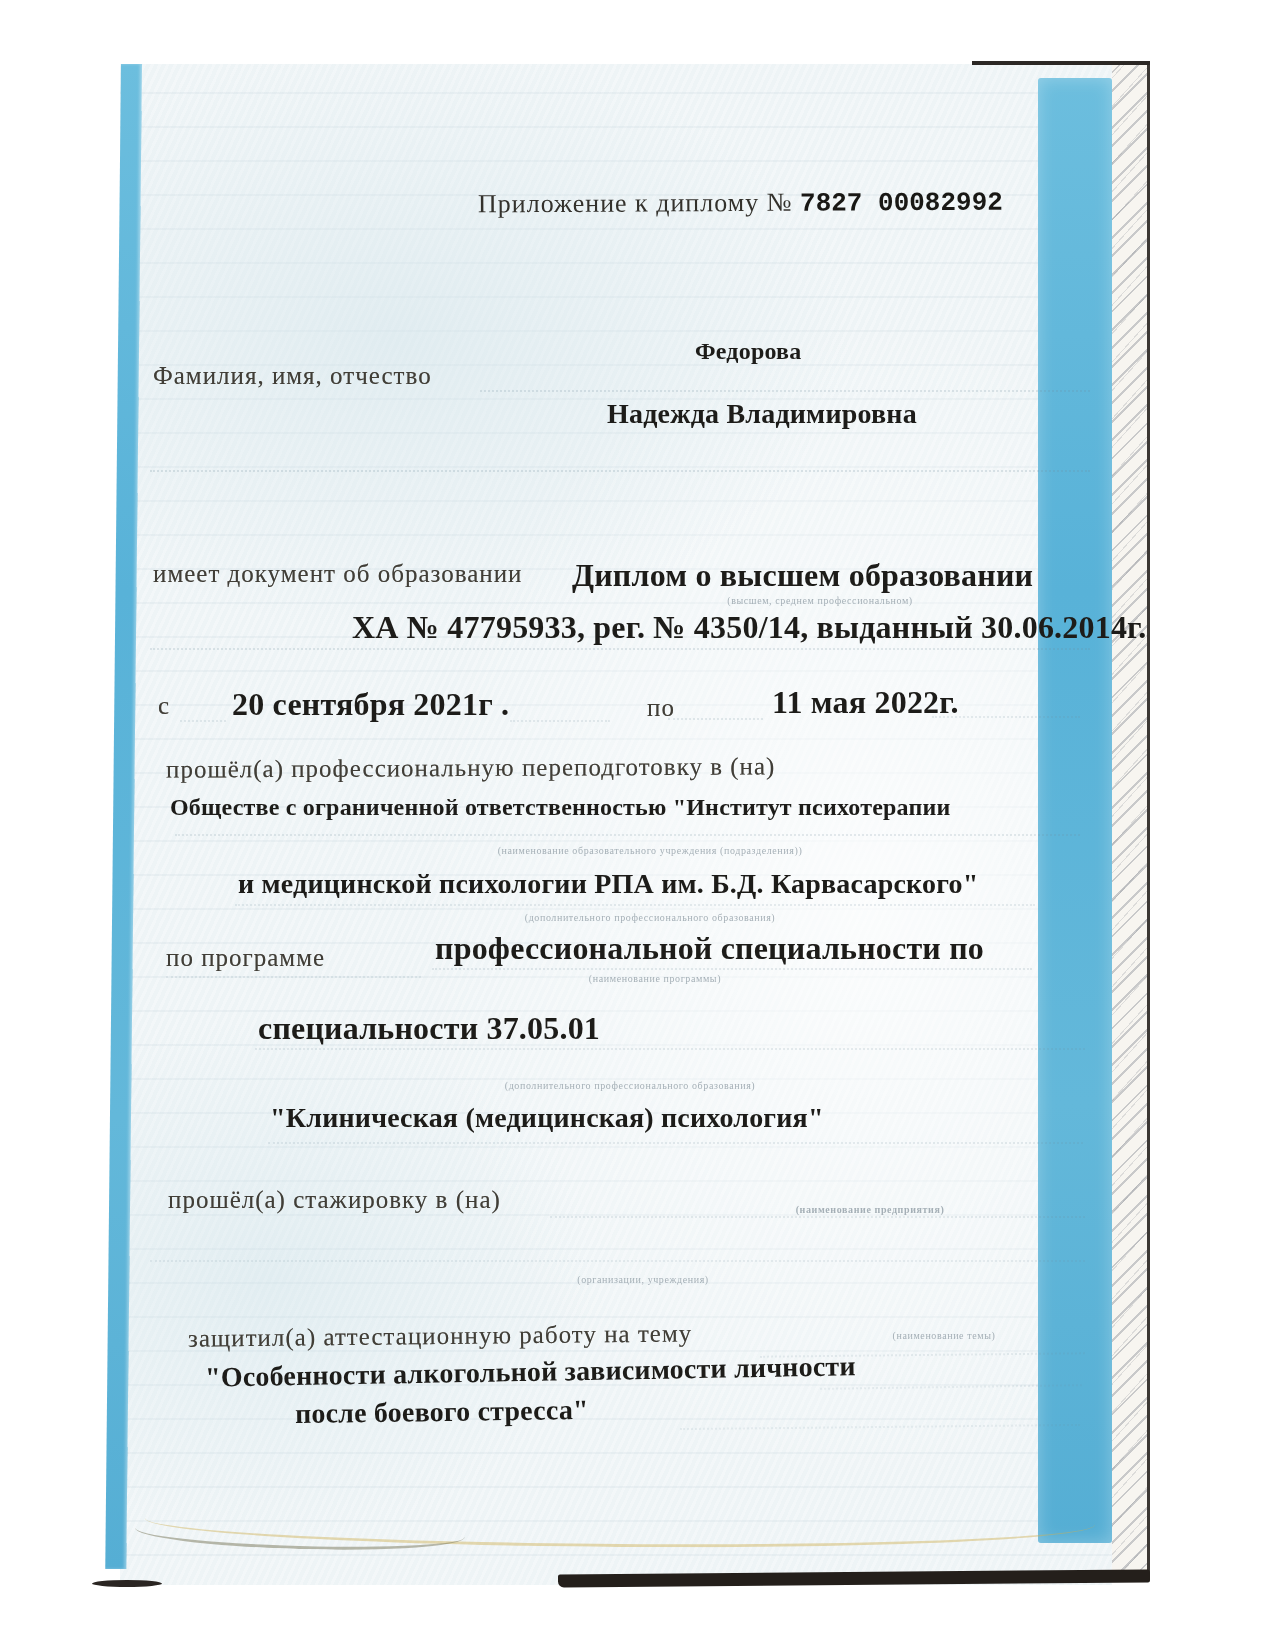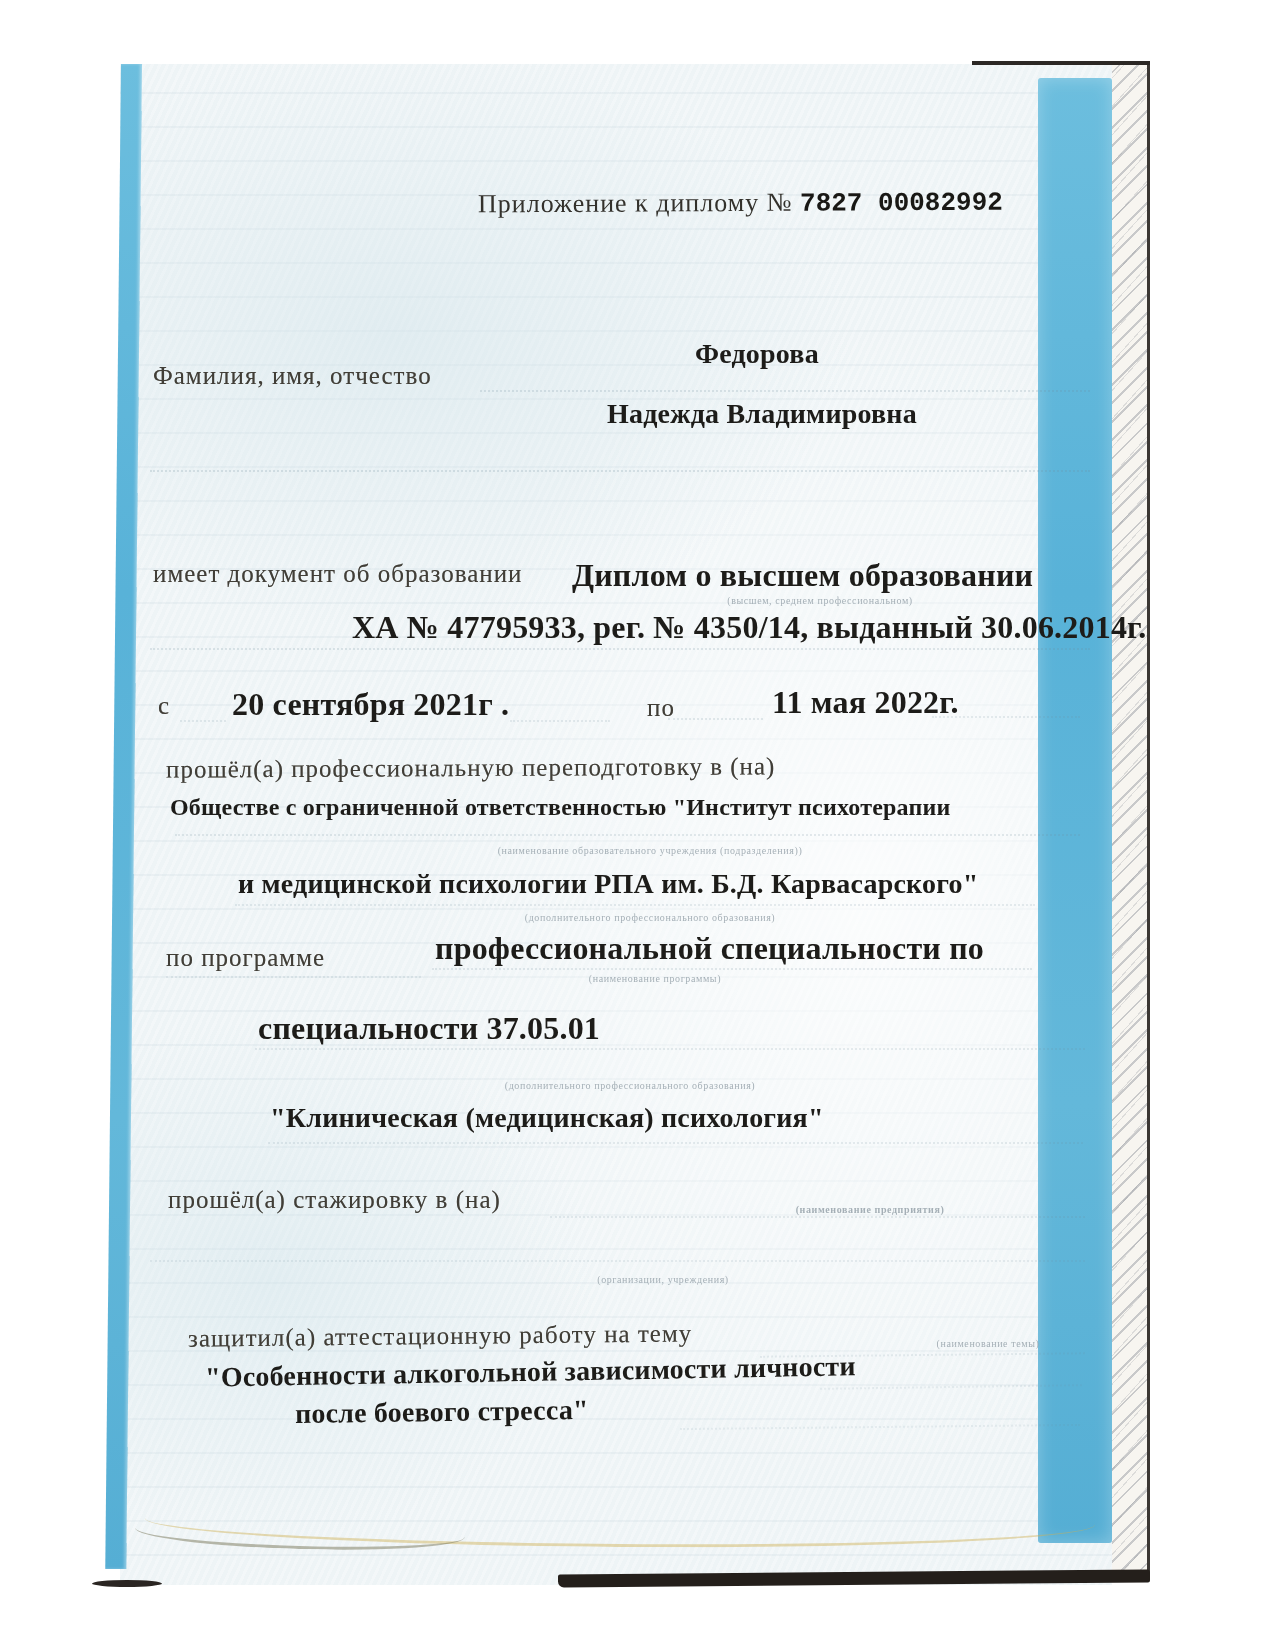--- a/index.html
+++ b/index.html
@@ -91,21 +91,21 @@
   <div class="strip strip-left"></div>
   <div class="strip strip-right"></div>
   <div class="watermark-strip"></div>
   <div class="edge-top-right"></div>
 
   <div class="t header-line" style="left:358px;top:124px;transform:rotate(-0.3deg);">
     <span>Приложение к диплому №</span>
     <span class="num">7827 00082992</span>
   </div>
 
-  <div class="t fill" style="left:575px;top:274px;font-size:28px;">Федорова</div>
+  <div class="t fill" style="left:575px;top:274px;font-size:24px;">Федорова</div>
   <div class="t label" style="left:33px;top:298px;">Фамилия, имя, отчество</div>
   <div class="t fill" style="left:487px;top:334px;font-size:28px;">Надежда Владимировна</div>
   <div class="dotted" style="left:360px;top:326px;width:610px;opacity:.5;"></div>
   <div class="dotted" style="left:30px;top:406px;width:940px;opacity:.55;"></div>
 
   <div class="t label" style="left:33px;top:496px;">имеет документ об образовании</div>
   <div class="t fill" style="left:452px;top:493px;">Диплом о высшем образовании</div>
   <div class="t caption" style="left:575px;top:531px;width:250px;">(высшем, среднем профессиональном)</div>
   <div class="t fill" style="left:232px;top:545px;">ХА № 47795933, рег.  № 4350/14, выданный 30.06.2014г.</div>
   <div class="dotted" style="left:30px;top:584px;width:940px;opacity:.5;"></div>
@@ -137,25 +137,25 @@
   <div class="dotted" style="left:135px;top:984px;width:830px;opacity:.4;"></div>
   <div class="t caption" style="left:345px;top:1016px;width:330px;">(дополнительного профессионального образования)</div>
 
   <div class="t fill" style="left:150px;top:1038px;font-size:28px;">"Клиническая (медицинская) психология"</div>
   <div class="dotted" style="left:148px;top:1078px;width:815px;opacity:.4;"></div>
 
   <div class="t label" style="left:48px;top:1122px;">прошёл(а) стажировку в (на)</div>
   <div class="dotted" style="left:430px;top:1152px;width:535px;opacity:.4;"></div>
   <div class="t caption" style="left:640px;top:1140px;width:220px;font-weight:bold;">(наименование предприятия)</div>
   <div class="dotted" style="left:30px;top:1196px;width:935px;opacity:.35;"></div>
-  <div class="t caption" style="left:448px;top:1210px;width:190px;">(организации, учреждения)</div>
+  <div class="t caption" style="left:428px;top:1210px;width:190px;">(организации, учреждения)</div>
 
   <div class="t label" style="left:68px;top:1258px;transform:rotate(-0.6deg);">защитил(а) аттестационную работу на тему</div>
   <div class="dotted" style="left:640px;top:1290px;width:325px;opacity:.35;transform:rotate(-0.6deg);"></div>
-  <div class="t caption" style="left:768px;top:1266px;width:200px;margin-top:8px;">(наименование темы)</div>
+  <div class="t caption" style="left:724px;top:1266px;width:200px;">(наименование темы)</div>
   <div class="t fill" style="left:85px;top:1292px;font-size:28px;transform:rotate(-1deg);">"Особенности алкогольной зависимости личности</div>
   <div class="t fill" style="left:175px;top:1332px;font-size:28px;transform:rotate(-0.8deg);">после боевого стресса"</div>
   <div class="dotted" style="left:700px;top:1322px;width:262px;opacity:.3;transform:rotate(-0.8deg);"></div>
   <div class="dotted" style="left:560px;top:1362px;width:400px;opacity:.3;transform:rotate(-0.6deg);"></div>
 
   <div class="crease-yellow"></div>
   <div class="crease-dark"></div>
   <div class="shadow-bottom"></div>
   <div class="shadow-bottom-left"></div>
 

